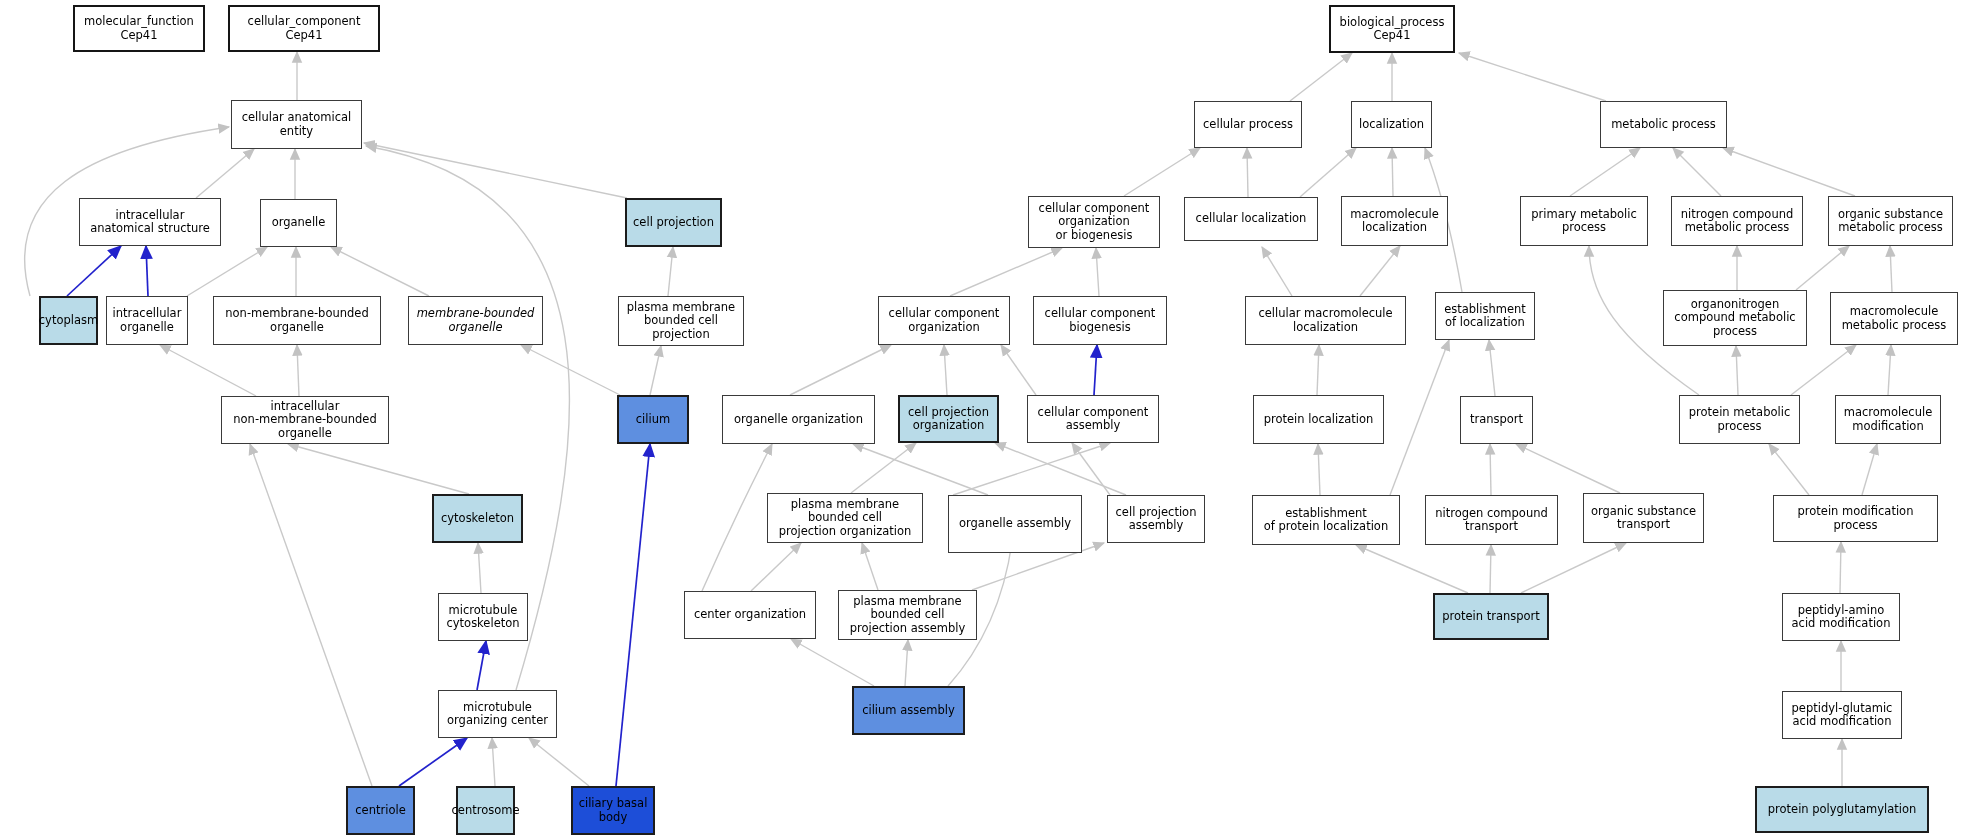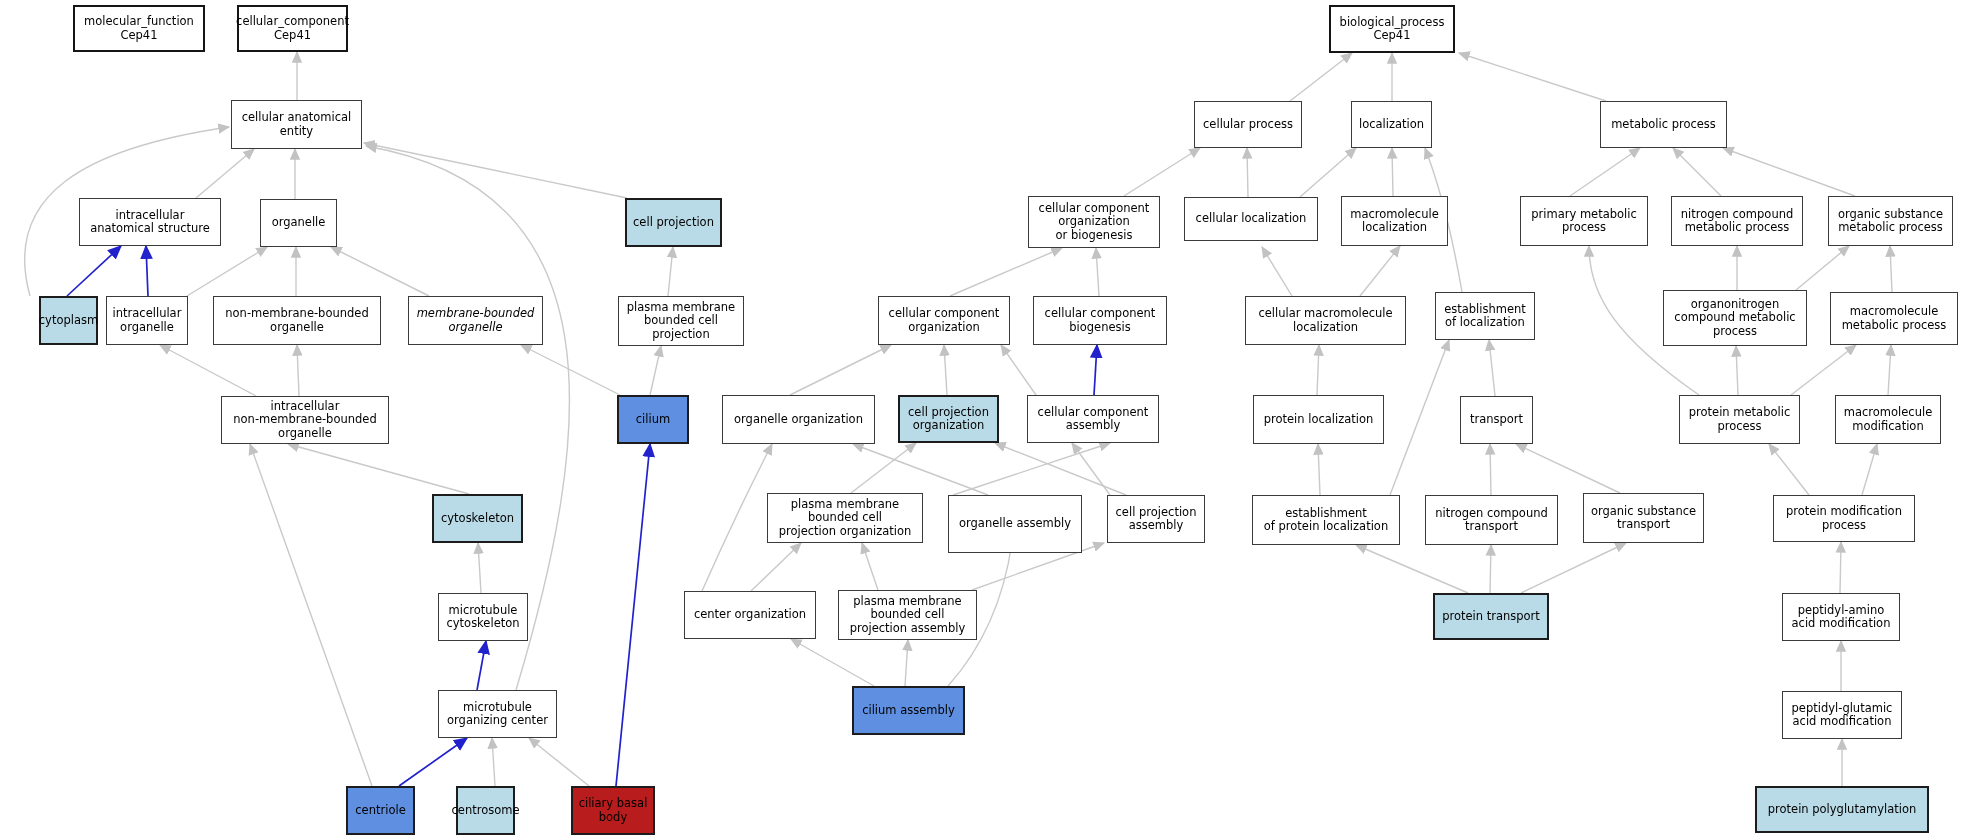--- a/index.html
+++ b/index.html
@@ -100,21 +100,21 @@
         <path d="M1809,495 L1769,444" fill="none" stroke="#c9c9c9" stroke-width="1.4" marker-end="url(#arrow-gray)"></path>
         <path d="M1862,495 L1877,444" fill="none" stroke="#c9c9c9" stroke-width="1.4" marker-end="url(#arrow-gray)"></path>
         <path d="M1840,593 L1841,542" fill="none" stroke="#c9c9c9" stroke-width="1.4" marker-end="url(#arrow-gray)"></path>
         <path d="M1841,691 L1841,641" fill="none" stroke="#c9c9c9" stroke-width="1.4" marker-end="url(#arrow-gray)"></path>
         <path d="M1842,786 L1842,739" fill="none" stroke="#c9c9c9" stroke-width="1.4" marker-end="url(#arrow-gray)"></path>
       </g>
   </svg>
   <div id="node-layer">
       <div class="node root" style="left: 73px; top: 5px; width: 132px; height: 47px;"><span>molecular_function
 Cep41</span></div>
-      <div class="node root" style="left: 237px; top: 5px; width: 111px; height: 47px;"><span>cellular_component
+      <div class="node root" style="left: 228px; top: 5px; width: 152px; height: 47px;"><span>cellular_component
 Cep41</span></div>
       <div class="node root" style="left: 1329px; top: 5px; width: 126px; height: 48px;"><span>biological_process
 Cep41</span></div>
       <div class="node" style="left: 231px; top: 100px; width: 131px; height: 49px;"><span>cellular anatomical
 entity</span></div>
       <div class="node" style="left: 1194px; top: 101px; width: 108px; height: 47px;"><span>cellular process</span></div>
       <div class="node" style="left: 1351px; top: 101px; width: 81px; height: 47px;"><span>localization</span></div>
       <div class="node" style="left: 1600px; top: 101px; width: 127px; height: 47px;"><span>metabolic process</span></div>
       <div class="node" style="left: 79px; top: 198px; width: 142px; height: 48px;"><span>intracellular
 anatomical structure</span></div>
@@ -176,35 +176,35 @@
 projection organization</span></div>
       <div class="node" style="left: 948px; top: 495px; width: 134px; height: 58px;"><span>organelle assembly</span></div>
       <div class="node" style="left: 1107px; top: 495px; width: 98px; height: 48px;"><span>cell projection
 assembly</span></div>
       <div class="node" style="left: 1252px; top: 495px; width: 148px; height: 50px;"><span>establishment
 of protein localization</span></div>
       <div class="node" style="left: 1425px; top: 495px; width: 133px; height: 50px;"><span>nitrogen compound
 transport</span></div>
       <div class="node" style="left: 1583px; top: 493px; width: 121px; height: 50px;"><span>organic substance
 transport</span></div>
-      <div class="node" style="left: 1773px; top: 495px; width: 142px; height: 47px;"><span>protein modification
+      <div class="node" style="left: 1773px; top: 495px; width: 165px; height: 47px;"><span>protein modification
 process</span></div>
       <div class="node" style="left: 438px; top: 593px; width: 90px; height: 48px;"><span>microtubule
 cytoskeleton</span></div>
       <div class="node" style="left: 684px; top: 591px; width: 132px; height: 48px;"><span>center organization</span></div>
       <div class="node" style="left: 838px; top: 590px; width: 139px; height: 50px;"><span>plasma membrane
 bounded cell
 projection assembly</span></div>
       <div class="node light" style="left: 1433px; top: 593px; width: 116px; height: 47px; background: rgb(185, 219, 232);"><span>protein transport</span></div>
       <div class="node" style="left: 1782px; top: 593px; width: 118px; height: 48px;"><span>peptidyl-amino
 acid modification</span></div>
       <div class="node" style="left: 438px; top: 690px; width: 119px; height: 48px;"><span>microtubule
 organizing center</span></div>
       <div class="node dark" style="left: 852px; top: 686px; width: 113px; height: 49px; background: rgb(94, 143, 224);"><span>cilium assembly</span></div>
       <div class="node" style="left: 1782px; top: 691px; width: 120px; height: 48px;"><span>peptidyl-glutamic
 acid modification</span></div>
       <div class="node dark" style="left: 346px; top: 786px; width: 69px; height: 49px; background: rgb(94, 143, 224);"><span>centriole</span></div>
       <div class="node light" style="left: 456px; top: 786px; width: 59px; height: 49px; background: rgb(185, 219, 232);"><span>centrosome</span></div>
-      <div class="node dark" style="left: 571px; top: 786px; width: 84px; height: 49px; background: #b91c1c;"><span>ciliary basal
+      <div class="node dark" style="left: 571px; top: 786px; width: 84px; height: 49px; background: #1d4ed8;"><span>ciliary basal
 body</span></div>
       <div class="node light" style="left: 1755px; top: 786px; width: 174px; height: 47px; background: rgb(185, 219, 232);"><span>protein polyglutamylation</span></div>
     </div>
 </div>
 
 </body></html>

